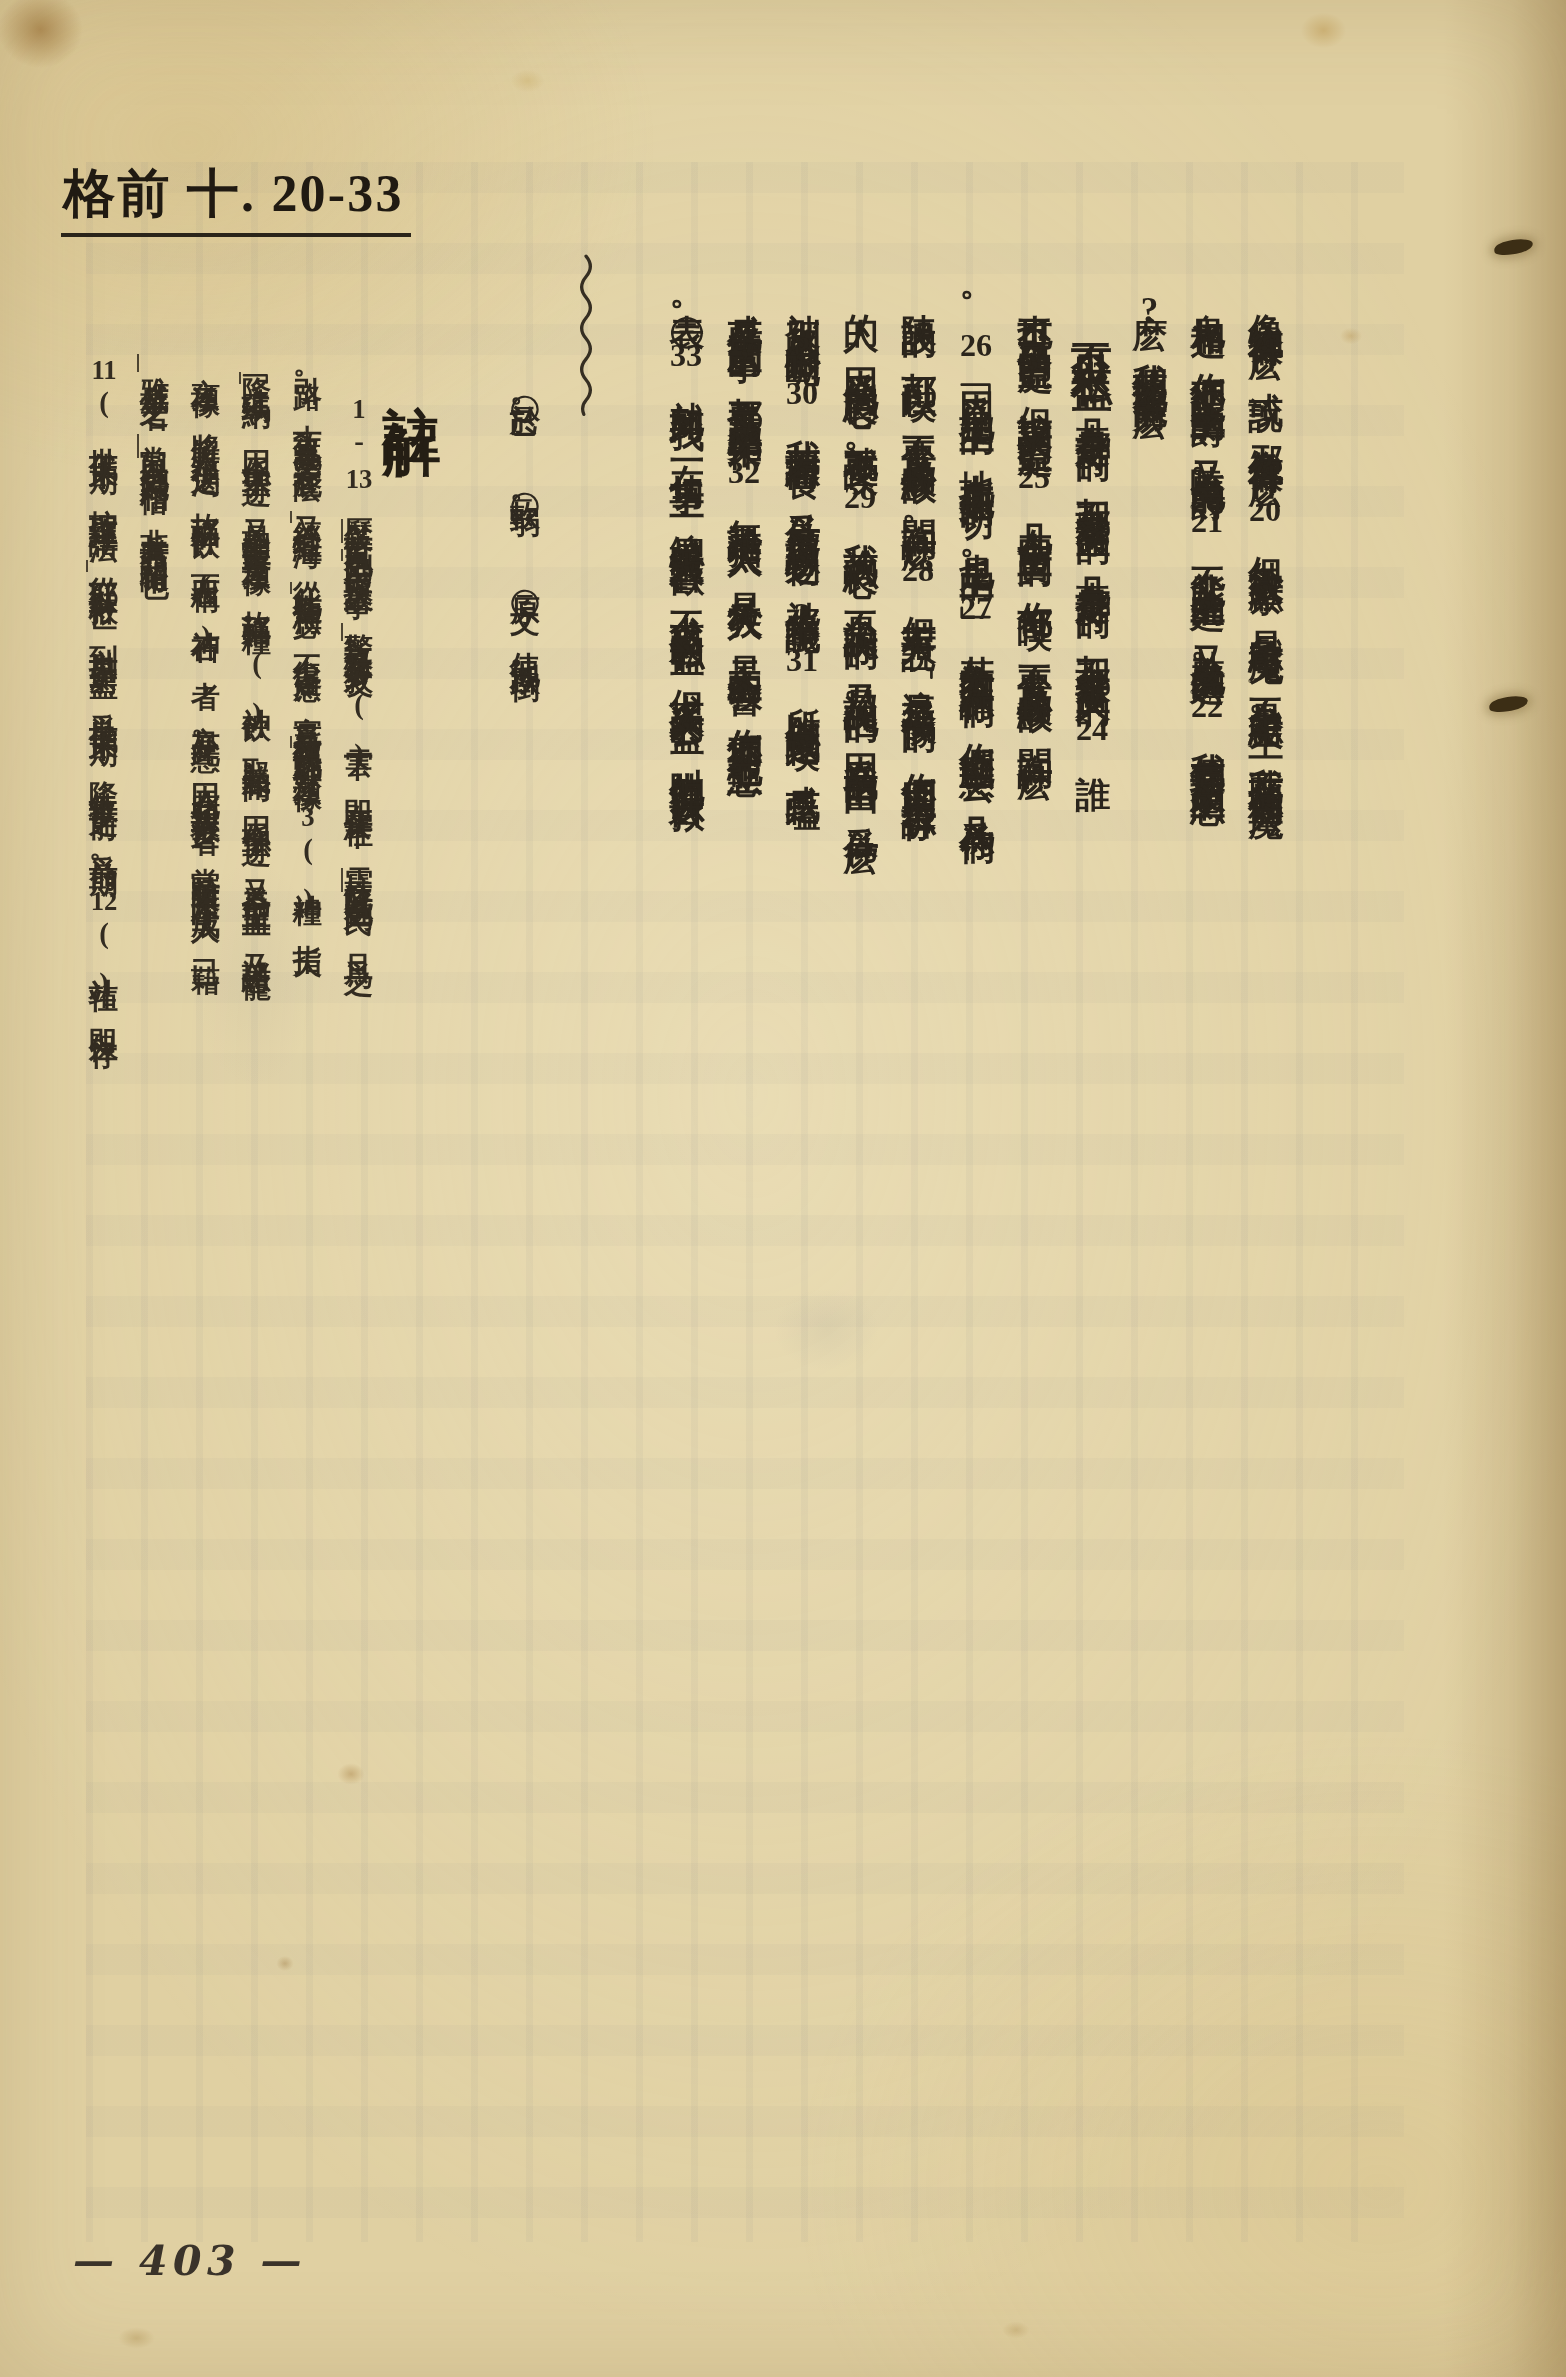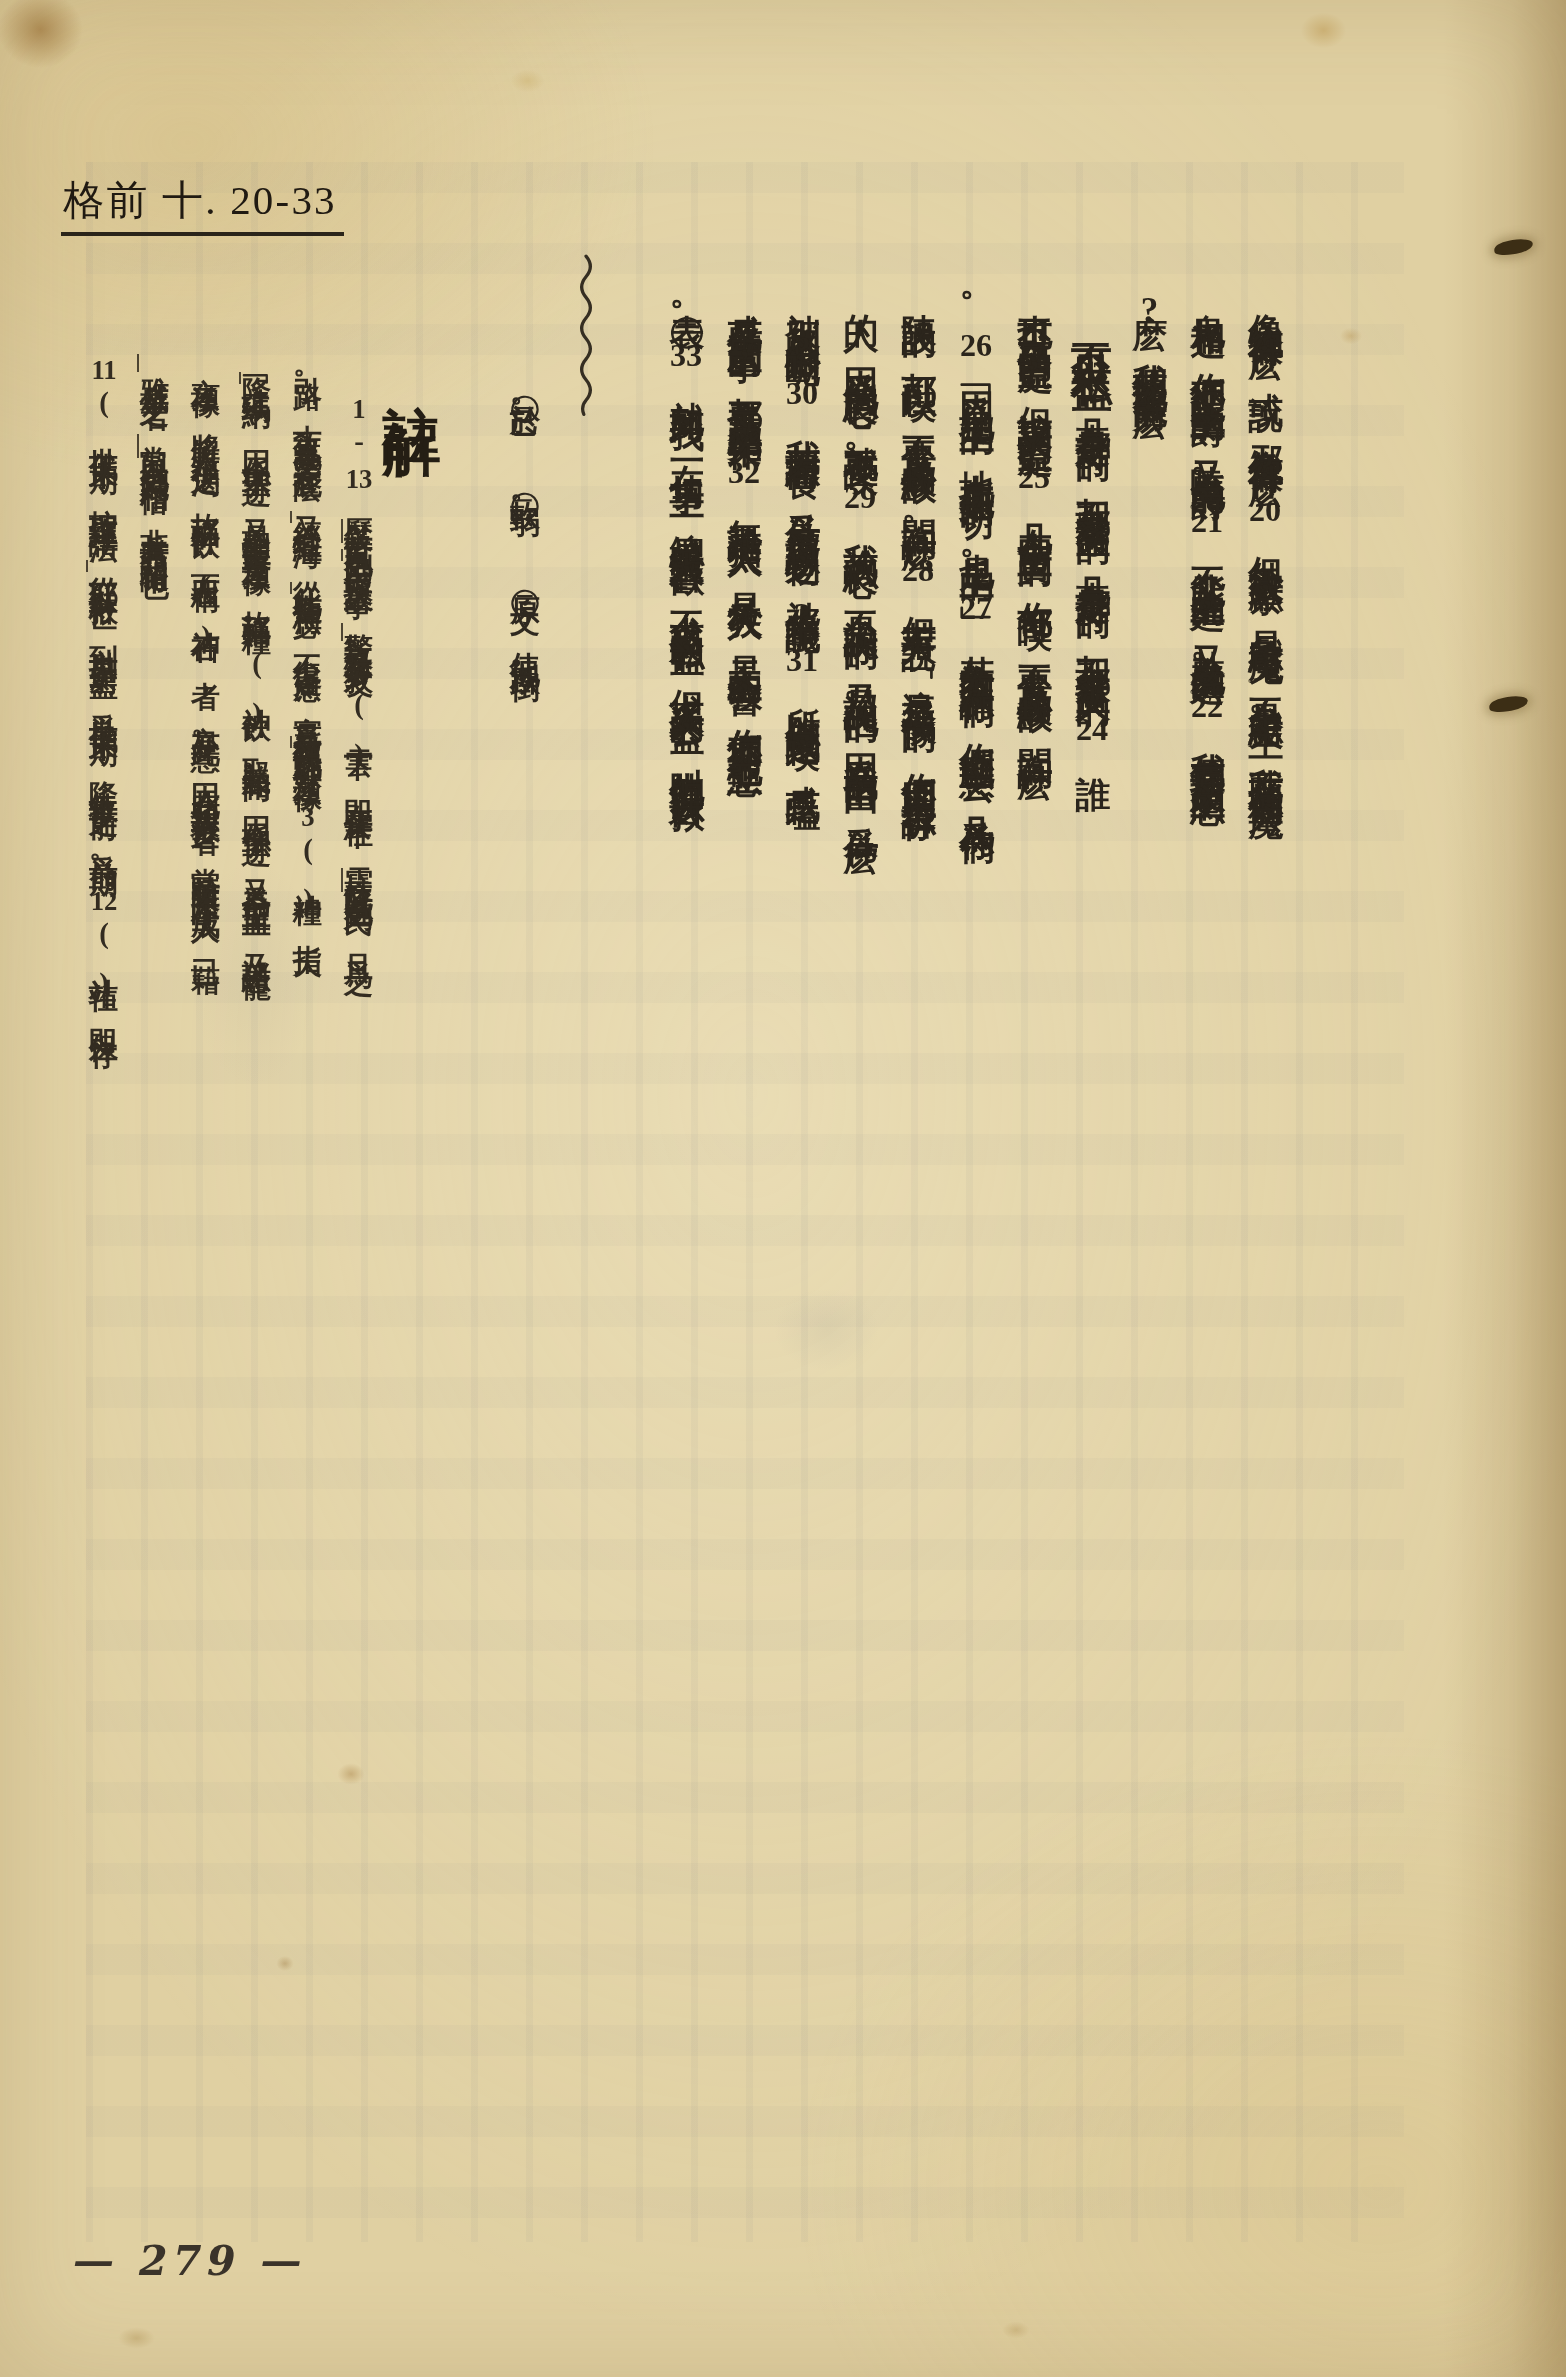--- a/index.html
+++ b/index.html
@@ -22,22 +22,22 @@
   
   #fnkey{position:absolute;top:373px;right:1016px;height:1081px;color:#2f2920;}
   #fnkey p{margin:0;line-height:51px;font-size:30px;letter-spacing:7px;font-weight:600;}
   
   .seg-n{text-combine-upright:all;letter-spacing:normal;font-weight:700;margin-inline-start:3.2px;margin-inline-end:2.2px;font-size:.92em;}
   .seg-h{font-size:41px;font-weight:700;letter-spacing:5.4px;margin-inline-start:25px;margin-inline-end:9.7px;}
   .seg-p{border-left:2.7px solid rgba(52,44,30,.85);}
   .seg-g{margin-inline-start:39px;}
   
   #pageHeader{
-    position:absolute;left:61px;top:173px;color:#201a12;
-    font-size:41px;font-weight:400;letter-spacing:2.2px;
+    position:absolute;left:61px;top:159px;color:#201a12;
+    font-size:52px;font-weight:700;letter-spacing:2.2px;
     border-bottom:4.3px solid #2a241a;padding:0 7.6px 4.3px 2.2px;
   }
   #notesHeading{
     position:absolute;top:357px;right:1121px;color:#241e14;
     font-size:58px;font-weight:700;letter-spacing:19.5px;line-height:70px;
   }
   #pageNumber{
     position:absolute;left:73px;top:2237px;color:#3a332a;
     font-family:"DejaVu Serif","Liberation Serif",serif;
     font-style:italic;font-size:41px;letter-spacing:5.4px;font-weight:600;
@@ -111,15 +111,15 @@
 <div id="notes" class="vtext">
     <p><span class="seg-g"></span><span class="seg-n">1</span><span class="seg-t">-</span><span class="seg-n">13</span><span class="seg-t">歷敍古昔</span><span class="seg-p">以色列民</span><span class="seg-t">出</span><span class="seg-p">埃及</span><span class="seg-t">故事:警敎</span><span class="seg-p">格林多</span><span class="seg-t">敎友。(雲下)即在雲柱下;雲柱庇蔭</span><span class="seg-p">以色列民</span><span class="seg-t">,且爲之</span></p>
     <p><span class="seg-t">引路。古敎人旣受雲彩庇蔭,又經過</span><span class="seg-p">紅海</span><span class="seg-t">。從此信仰</span><span class="seg-p">梅瑟</span><span class="seg-t">,不復疑慮,實爲新敎領洗歸</span><span class="seg-p">耶穌</span><span class="seg-t">之預像。</span><span class="seg-n">3</span><span class="seg-t">(神糧)指天</span></p>
     <p><span class="seg-t">降之「</span><span class="seg-p">瑪納</span><span class="seg-t">」,因係大聖迹,又是聖體聖事之預像,故稱神糧。(神飲)取義相同。因係聖迹,又爲吾主聖血,及諸恩寵</span></p>
     <p><span class="seg-t">之預像,將解人永福之渴,故稱神飲;而石稱(神石)者,亦是此意。因此石預表救世者。當時雖尚未降生成人,已藉</span></p>
     <p><span class="seg-p">雅威華</span><span class="seg-t">之名,常與</span><span class="seg-p">以色列民</span><span class="seg-t">相偕。非眞有石頭相隨也。</span></p>
     <p><span class="seg-n">11</span><span class="seg-t">(世代末期)按聖經語法,從</span><span class="seg-p">耶穌</span><span class="seg-t">救世,到世界窮盡,爲世代末期;降生救世之前,爲前期。</span><span class="seg-n">12</span><span class="seg-t">(站住)即保存</span></p>
   </div>
 
 <div id="pageNumber">
-  <span>— 279 —</span>
+  <span>— 403 —</span>
 </div>
 
 
 </body></html>

